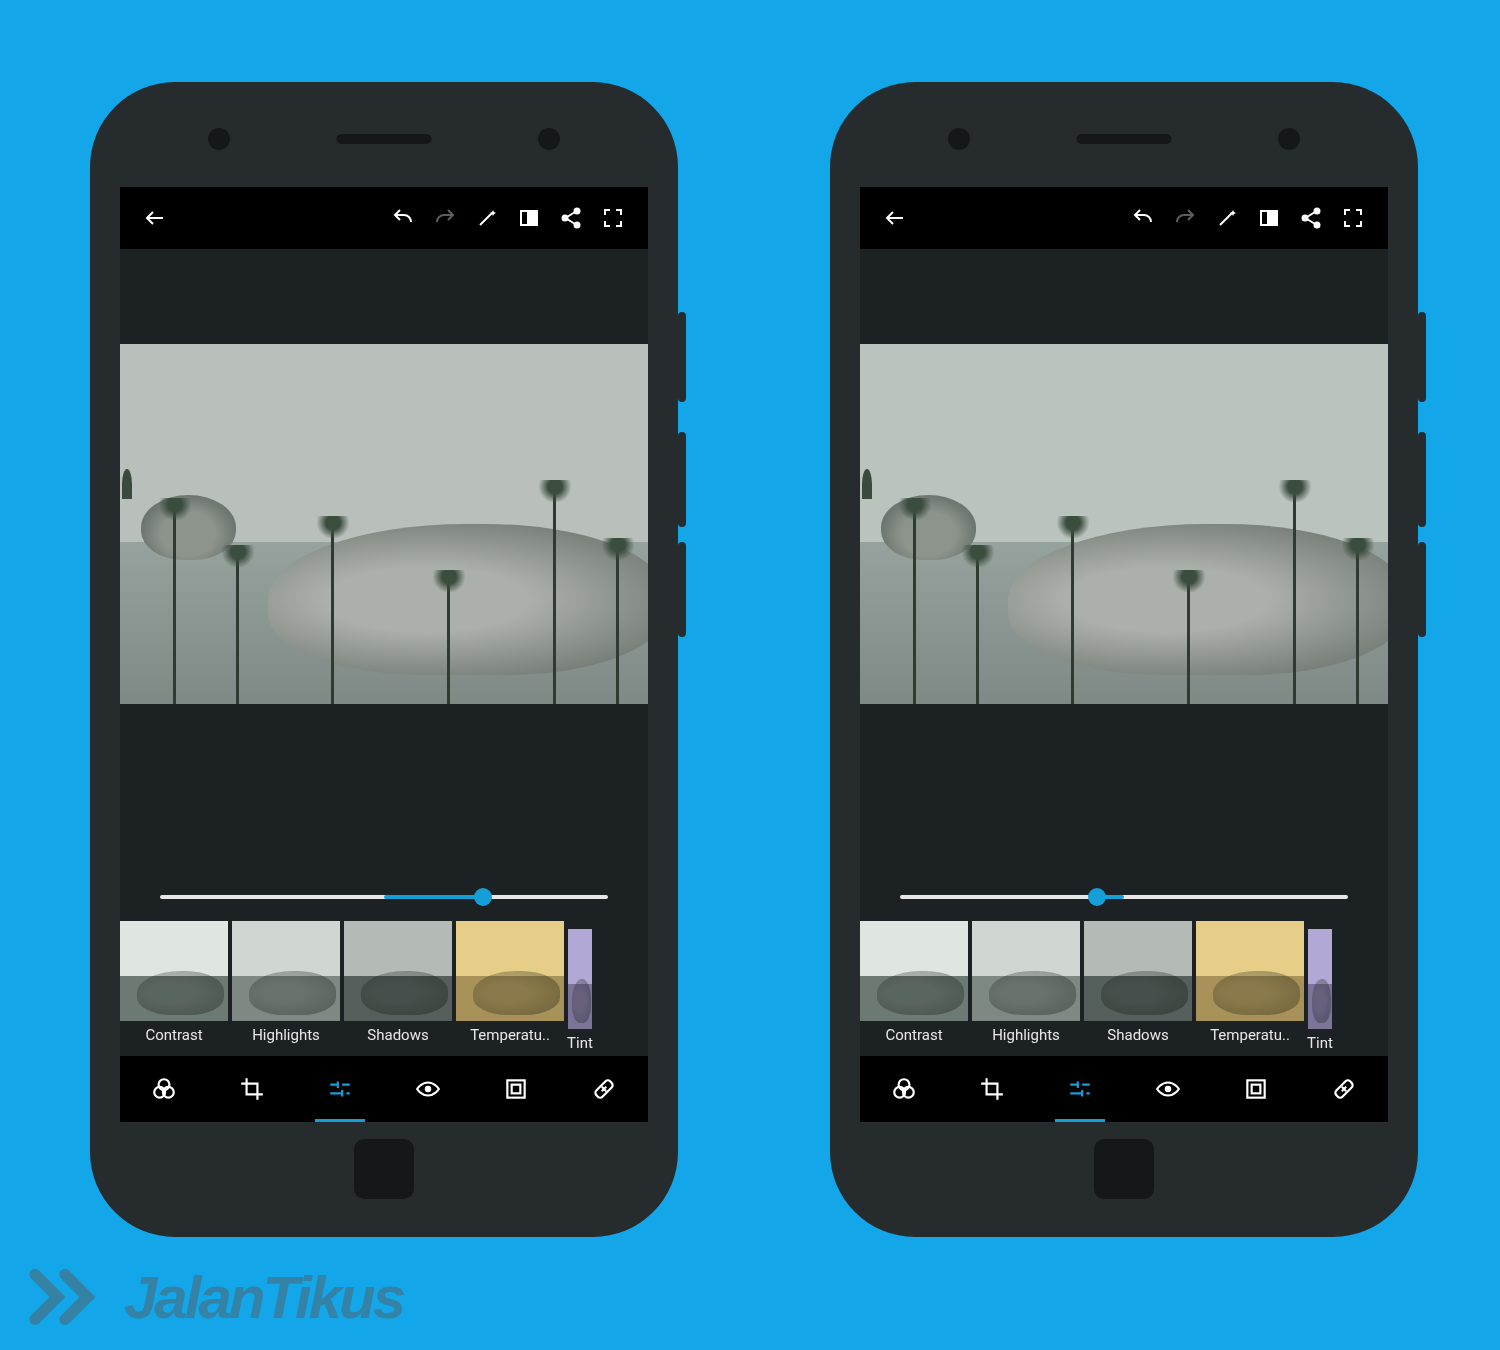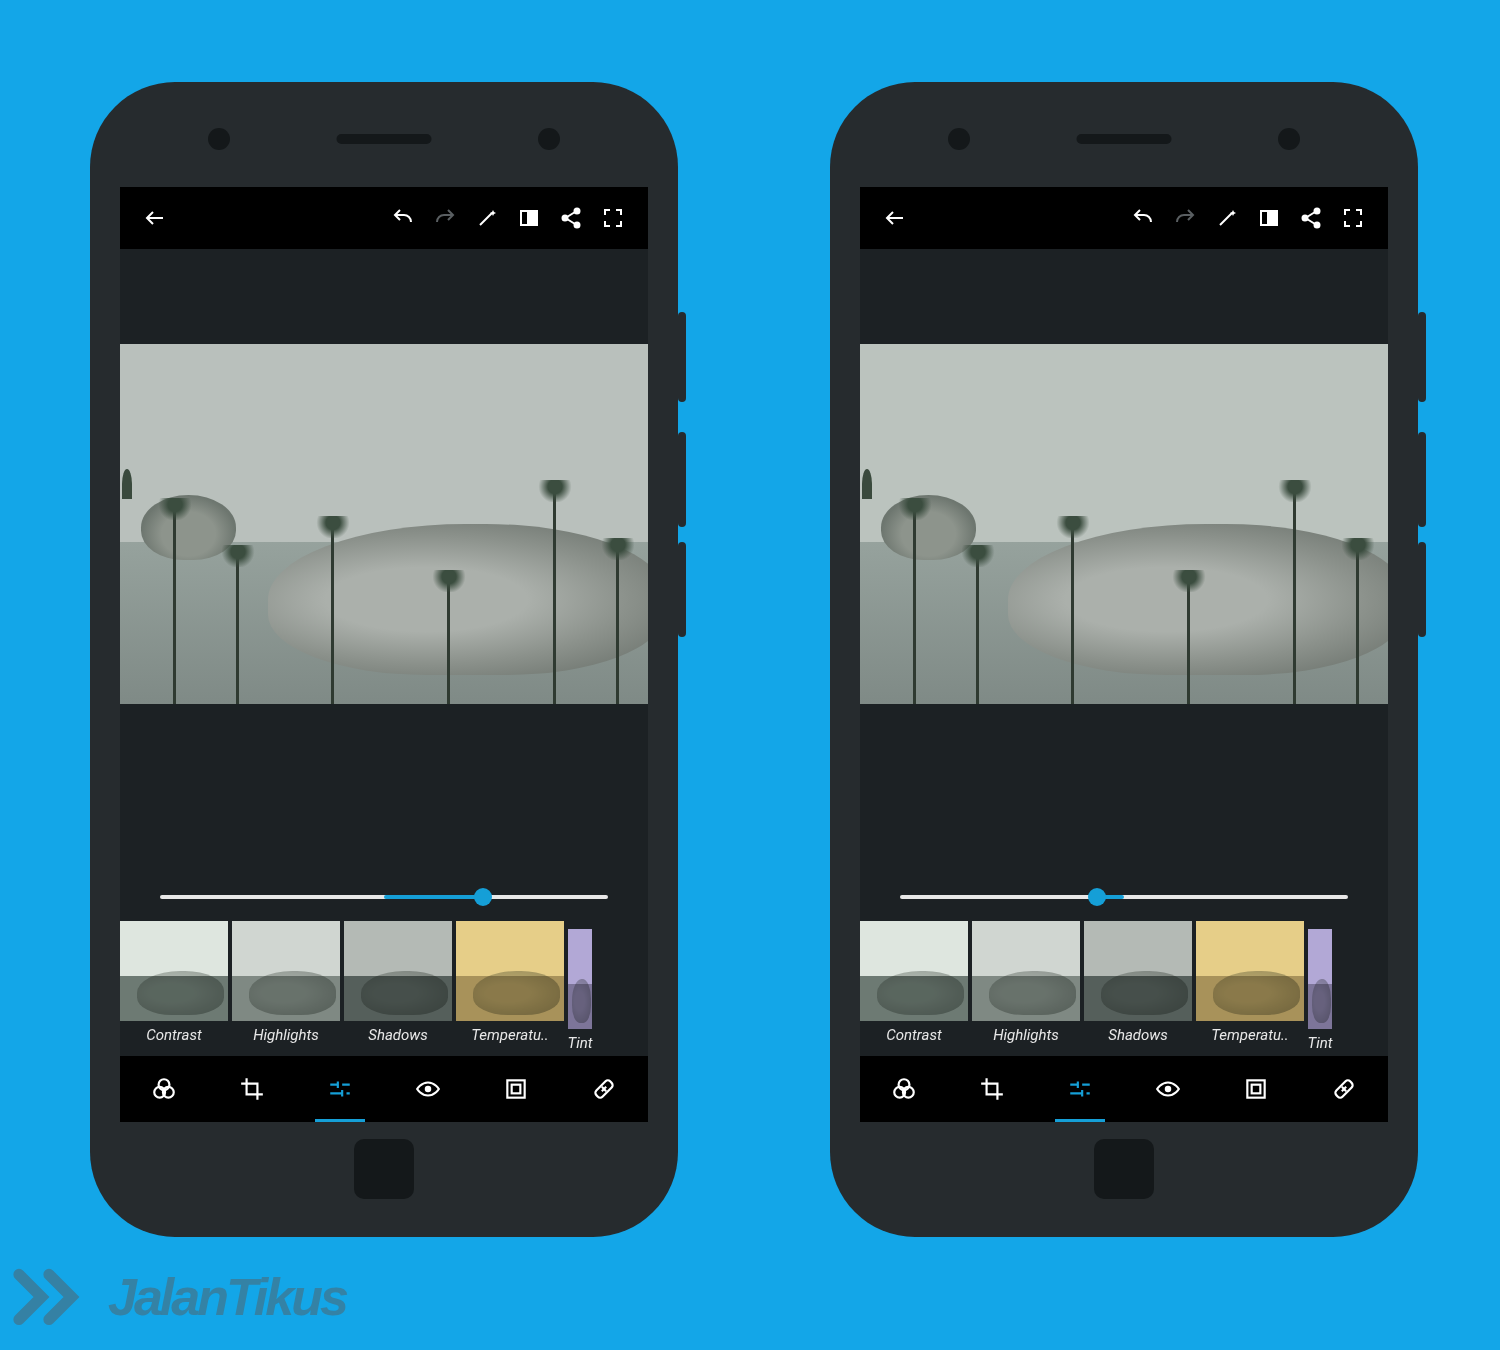--- a/index.html
+++ b/index.html
@@ -35,21 +35,21 @@
 .pwr { width:8px; height:90px; right:-8px; top:230px; }
 .volup { width:8px; height:95px; right:-8px; top:350px; }
 .voldn { width:8px; height:95px; right:-8px; top:460px; }
 
 
 .screen {
   position:absolute;
   top:105px; bottom:115px; left:30px; right:30px;
   background:#1c2124;
   overflow:hidden;
-  display:flex; flex-direction:column;font-style:italic;
+  display:flex; flex-direction:column;
 }
 
 
 .toolbar {
   height:62px;
   background:#000;
   display:flex;
   align-items:center;
   padding:0 14px;
   color:#fff;
@@ -119,25 +119,25 @@
 
 
 .nav { height:66px; background:#000; display:flex; }
 .nitem { flex:1; display:flex; align-items:center; justify-content:center; position:relative; cursor:pointer; }
 .nitem svg { stroke:#fff; stroke-width:2; fill:none; }
 .nitem.active svg { stroke:#159FD7; fill:none; }
 .nitem.active::after { content:""; position:absolute; left:22%; right:22%; bottom:0; height:3px; background:#159FD7; }
 
 
 .watermark {
-  position:absolute; left:4px; bottom:8px;
+  position:absolute; left:20px; bottom:8px;
   display:flex; align-items:center; gap:14px;
   color:rgba(80,100,110,.55);
   font-family:"Trebuchet MS",Verdana,sans-serif;
-  font-size:52px; font-style:italic; font-weight:600;
+  font-size:60px; font-style:italic; font-weight:600;
   letter-spacing:-3px;
 }
 .wmarklogo { opacity:.55; }
 </style>
 </head>
 <body>
 <div class="stage">
 
 <div class="phone left">
   <div class="speaker"></div>

